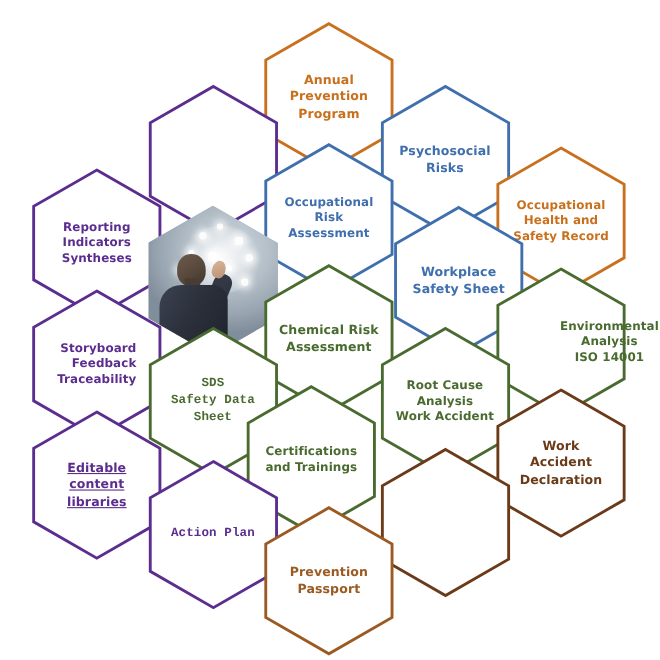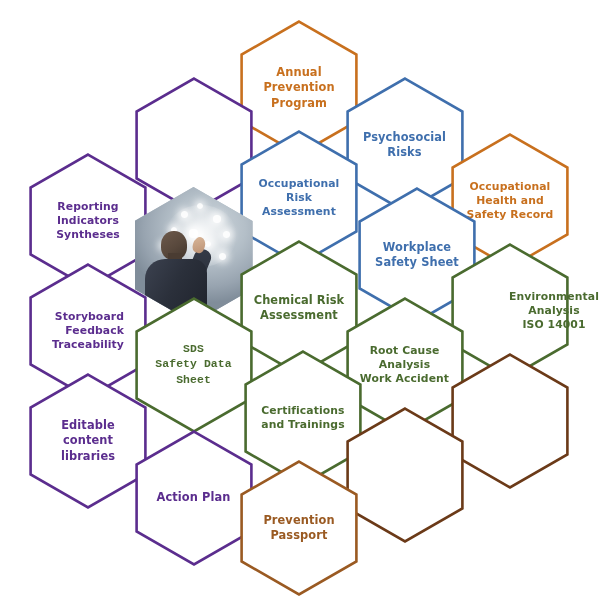--- a/index.html
+++ b/index.html
@@ -239,37 +239,40 @@
         <polygon points="59,1.6 116.4,34.6 116.4,101.4 59,134.4 1.6,101.4 1.6,34.6" fill="#ffffff" stroke="#4a6b2f" stroke-width="2.6" stroke-linejoin="miter"></polygon>
       </svg>
       <div class="label" style="color: rgb(74, 107, 47);">Root Cause
 Analysis
 Work Accident</div>
     </div>
     <div class="hex" style="left: 29px; top: 373px;">
       <svg viewBox="0 0 118 136">
         <polygon points="59,1.6 116.4,34.6 116.4,101.4 59,134.4 1.6,101.4 1.6,34.6" fill="#ffffff" stroke="#5b2d8e" stroke-width="2.6" stroke-linejoin="miter"></polygon>
       </svg>
-      <div class="label" style="color: rgb(91, 45, 142);">Editable
+      <div class="label" style="color: rgb(91, 45, 142); text-decoration: underline;">Editable
 content
 libraries</div>
     </div>
-    <div class="hex small-text" style="left: 244px; top: 350px;">
+    <div class="hex small-text" style="left: 224px; top: 350px;">
       <svg viewBox="0 0 118 136">
         <polygon points="59,1.6 116.4,34.6 116.4,101.4 59,134.4 1.6,101.4 1.6,34.6" fill="#ffffff" stroke="#4a6b2f" stroke-width="2.6" stroke-linejoin="miter"></polygon>
       </svg>
       <div class="label" style="color: rgb(74, 107, 47);">Certifications
 and Trainings</div>
     </div>
     <div class="hex" style="left: 451px; top: 353px;">
       <svg viewBox="0 0 118 136">
         <polygon points="59,1.6 116.4,34.6 116.4,101.4 59,134.4 1.6,101.4 1.6,34.6" fill="#ffffff" stroke="#6b3a18" stroke-width="2.6" stroke-linejoin="miter"></polygon>
       </svg>
-    </div>
-    <div class="hex" style="left: 134.5px; top: 430px;">
+      <div class="label" style="color: rgb(107, 58, 24);">Work
+Accident
+Declaration</div>
+    </div>
+    <div class="hex" style="left: 134.5px; top: 418px; font-family: Liberation Mono, monospace;">
       <svg viewBox="0 0 118 136">
         <polygon points="59,1.6 116.4,34.6 116.4,101.4 59,134.4 1.6,101.4 1.6,34.6" fill="#ffffff" stroke="#5b2d8e" stroke-width="2.6" stroke-linejoin="miter"></polygon>
       </svg>
       <div class="label" style="color: rgb(91, 45, 142);">Action Plan</div>
     </div>
     <div class="hex" style="left: 345.5px; top: 407px;">
       <svg viewBox="0 0 118 136">
         <polygon points="59,1.6 116.4,34.6 116.4,101.4 59,134.4 1.6,101.4 1.6,34.6" fill="#ffffff" stroke="#6b3a18" stroke-width="2.6" stroke-linejoin="miter"></polygon>
       </svg>
     </div>

